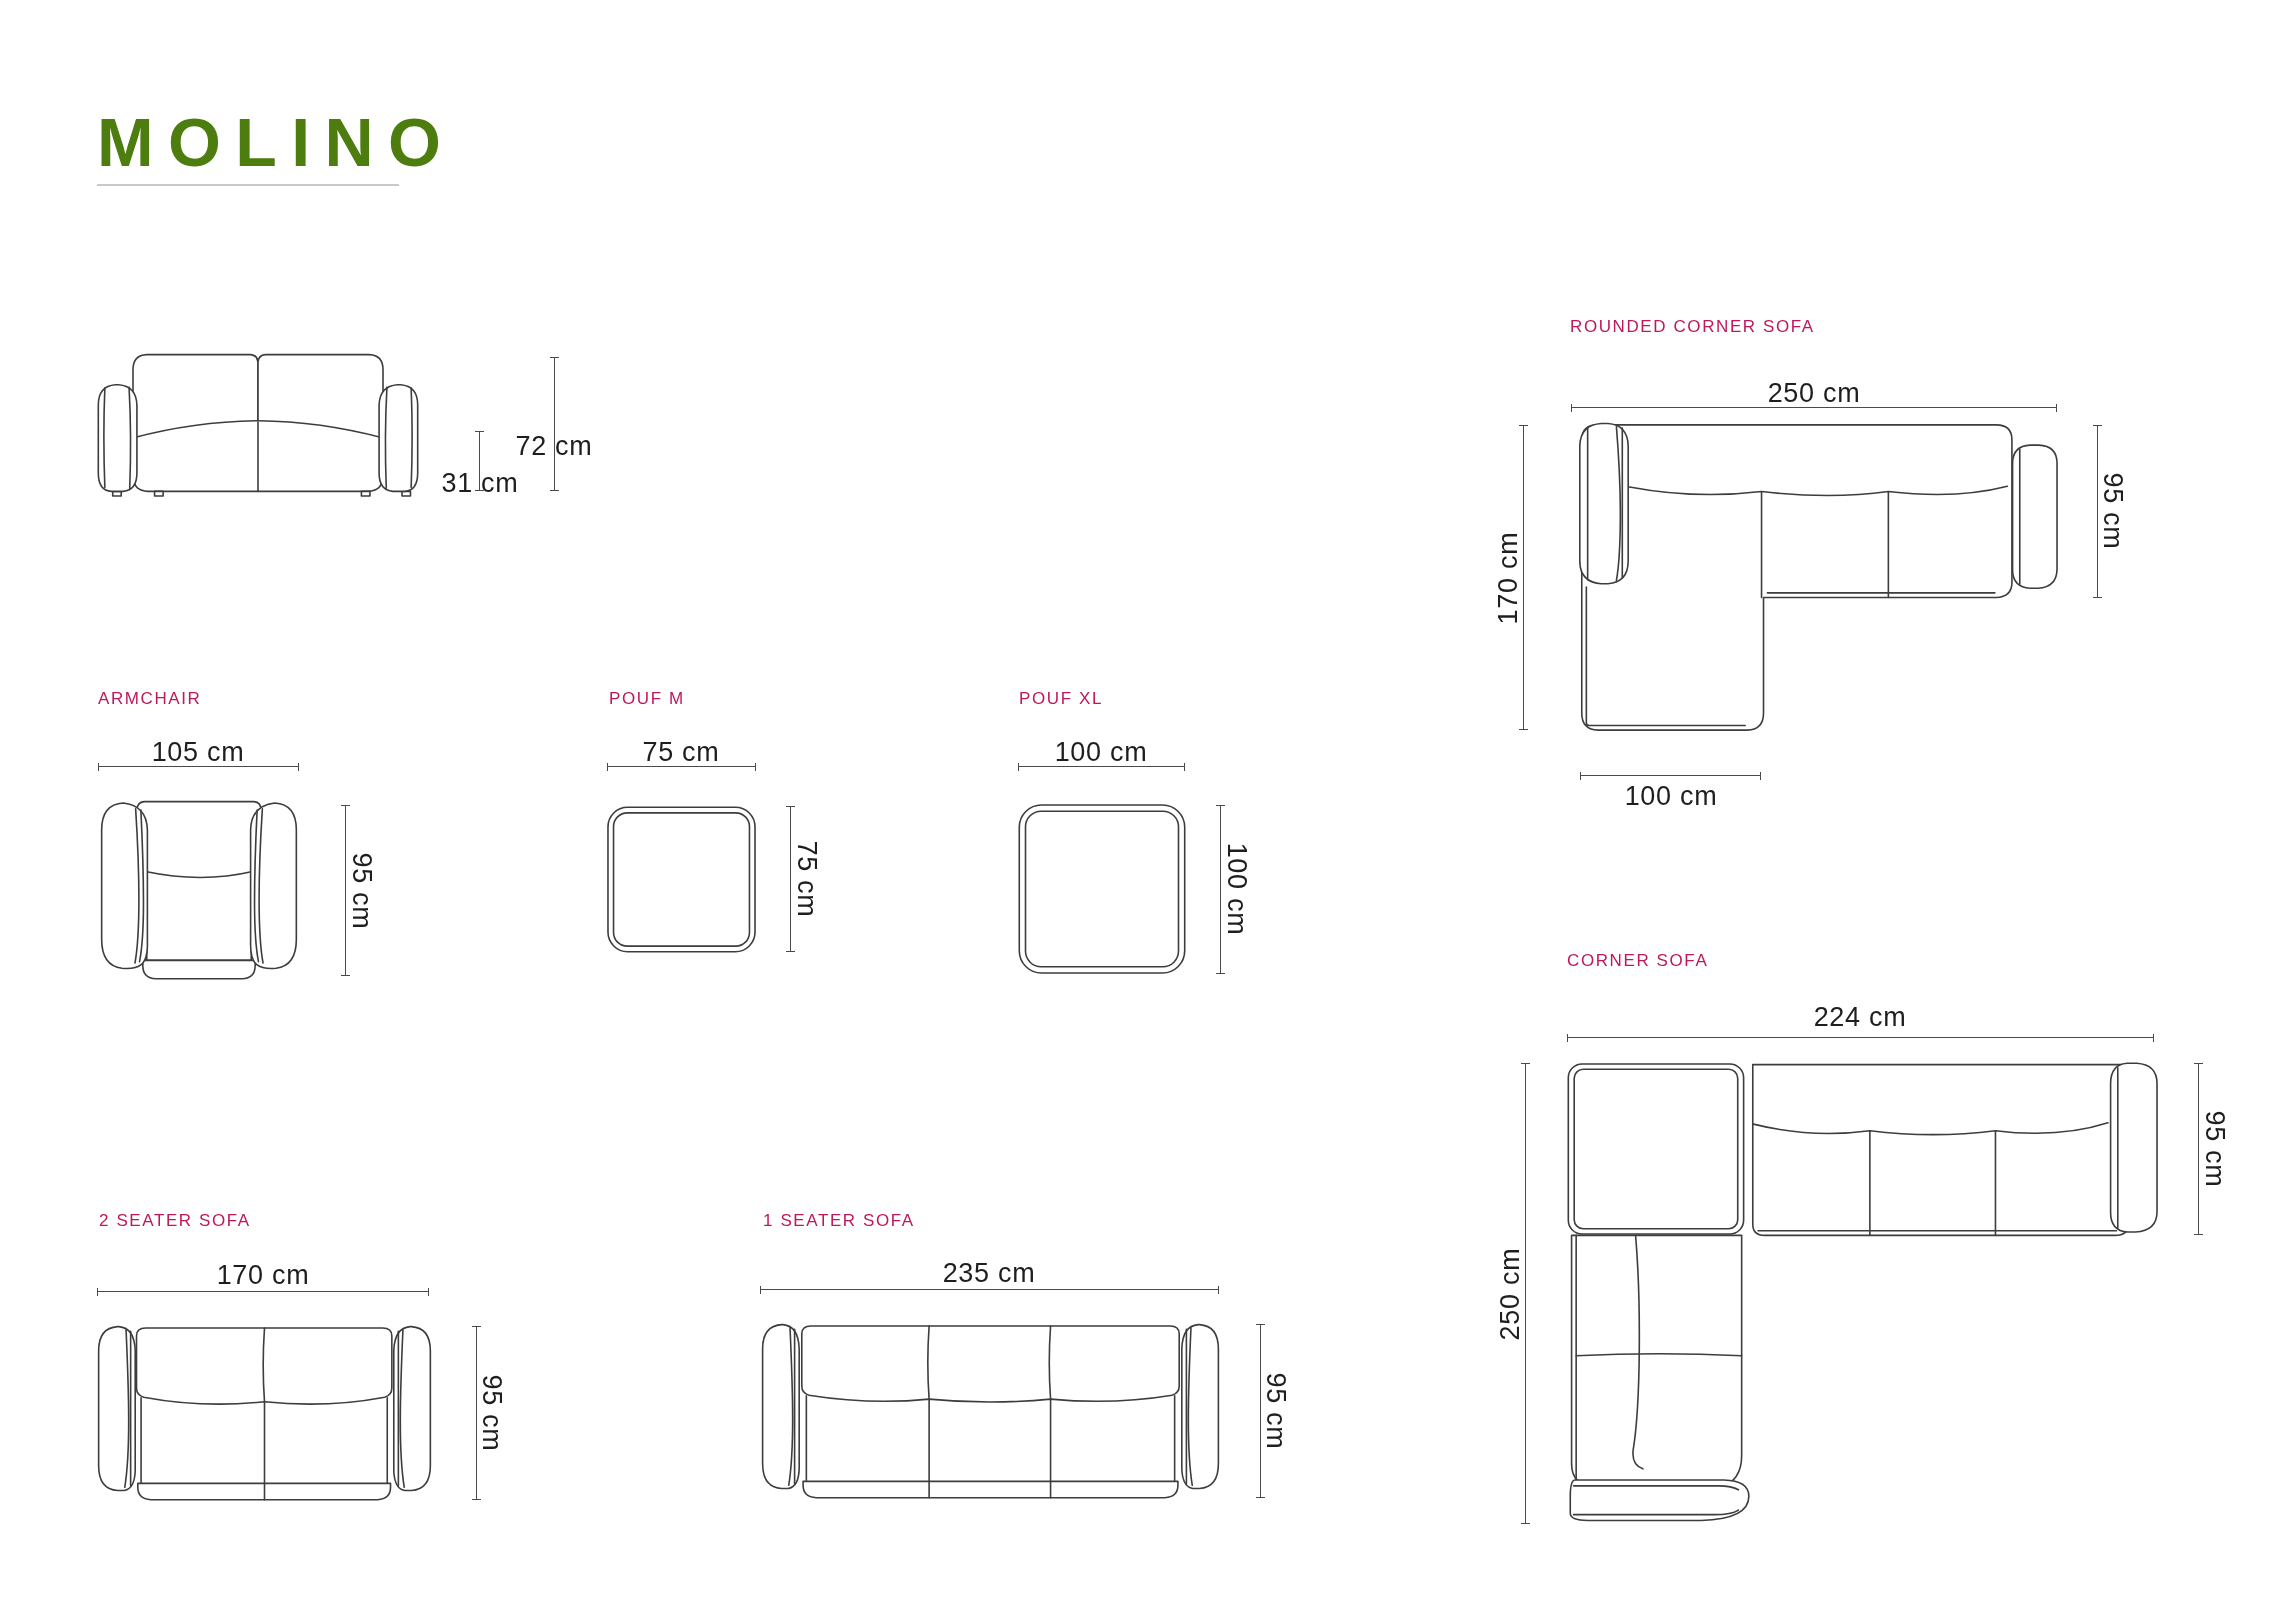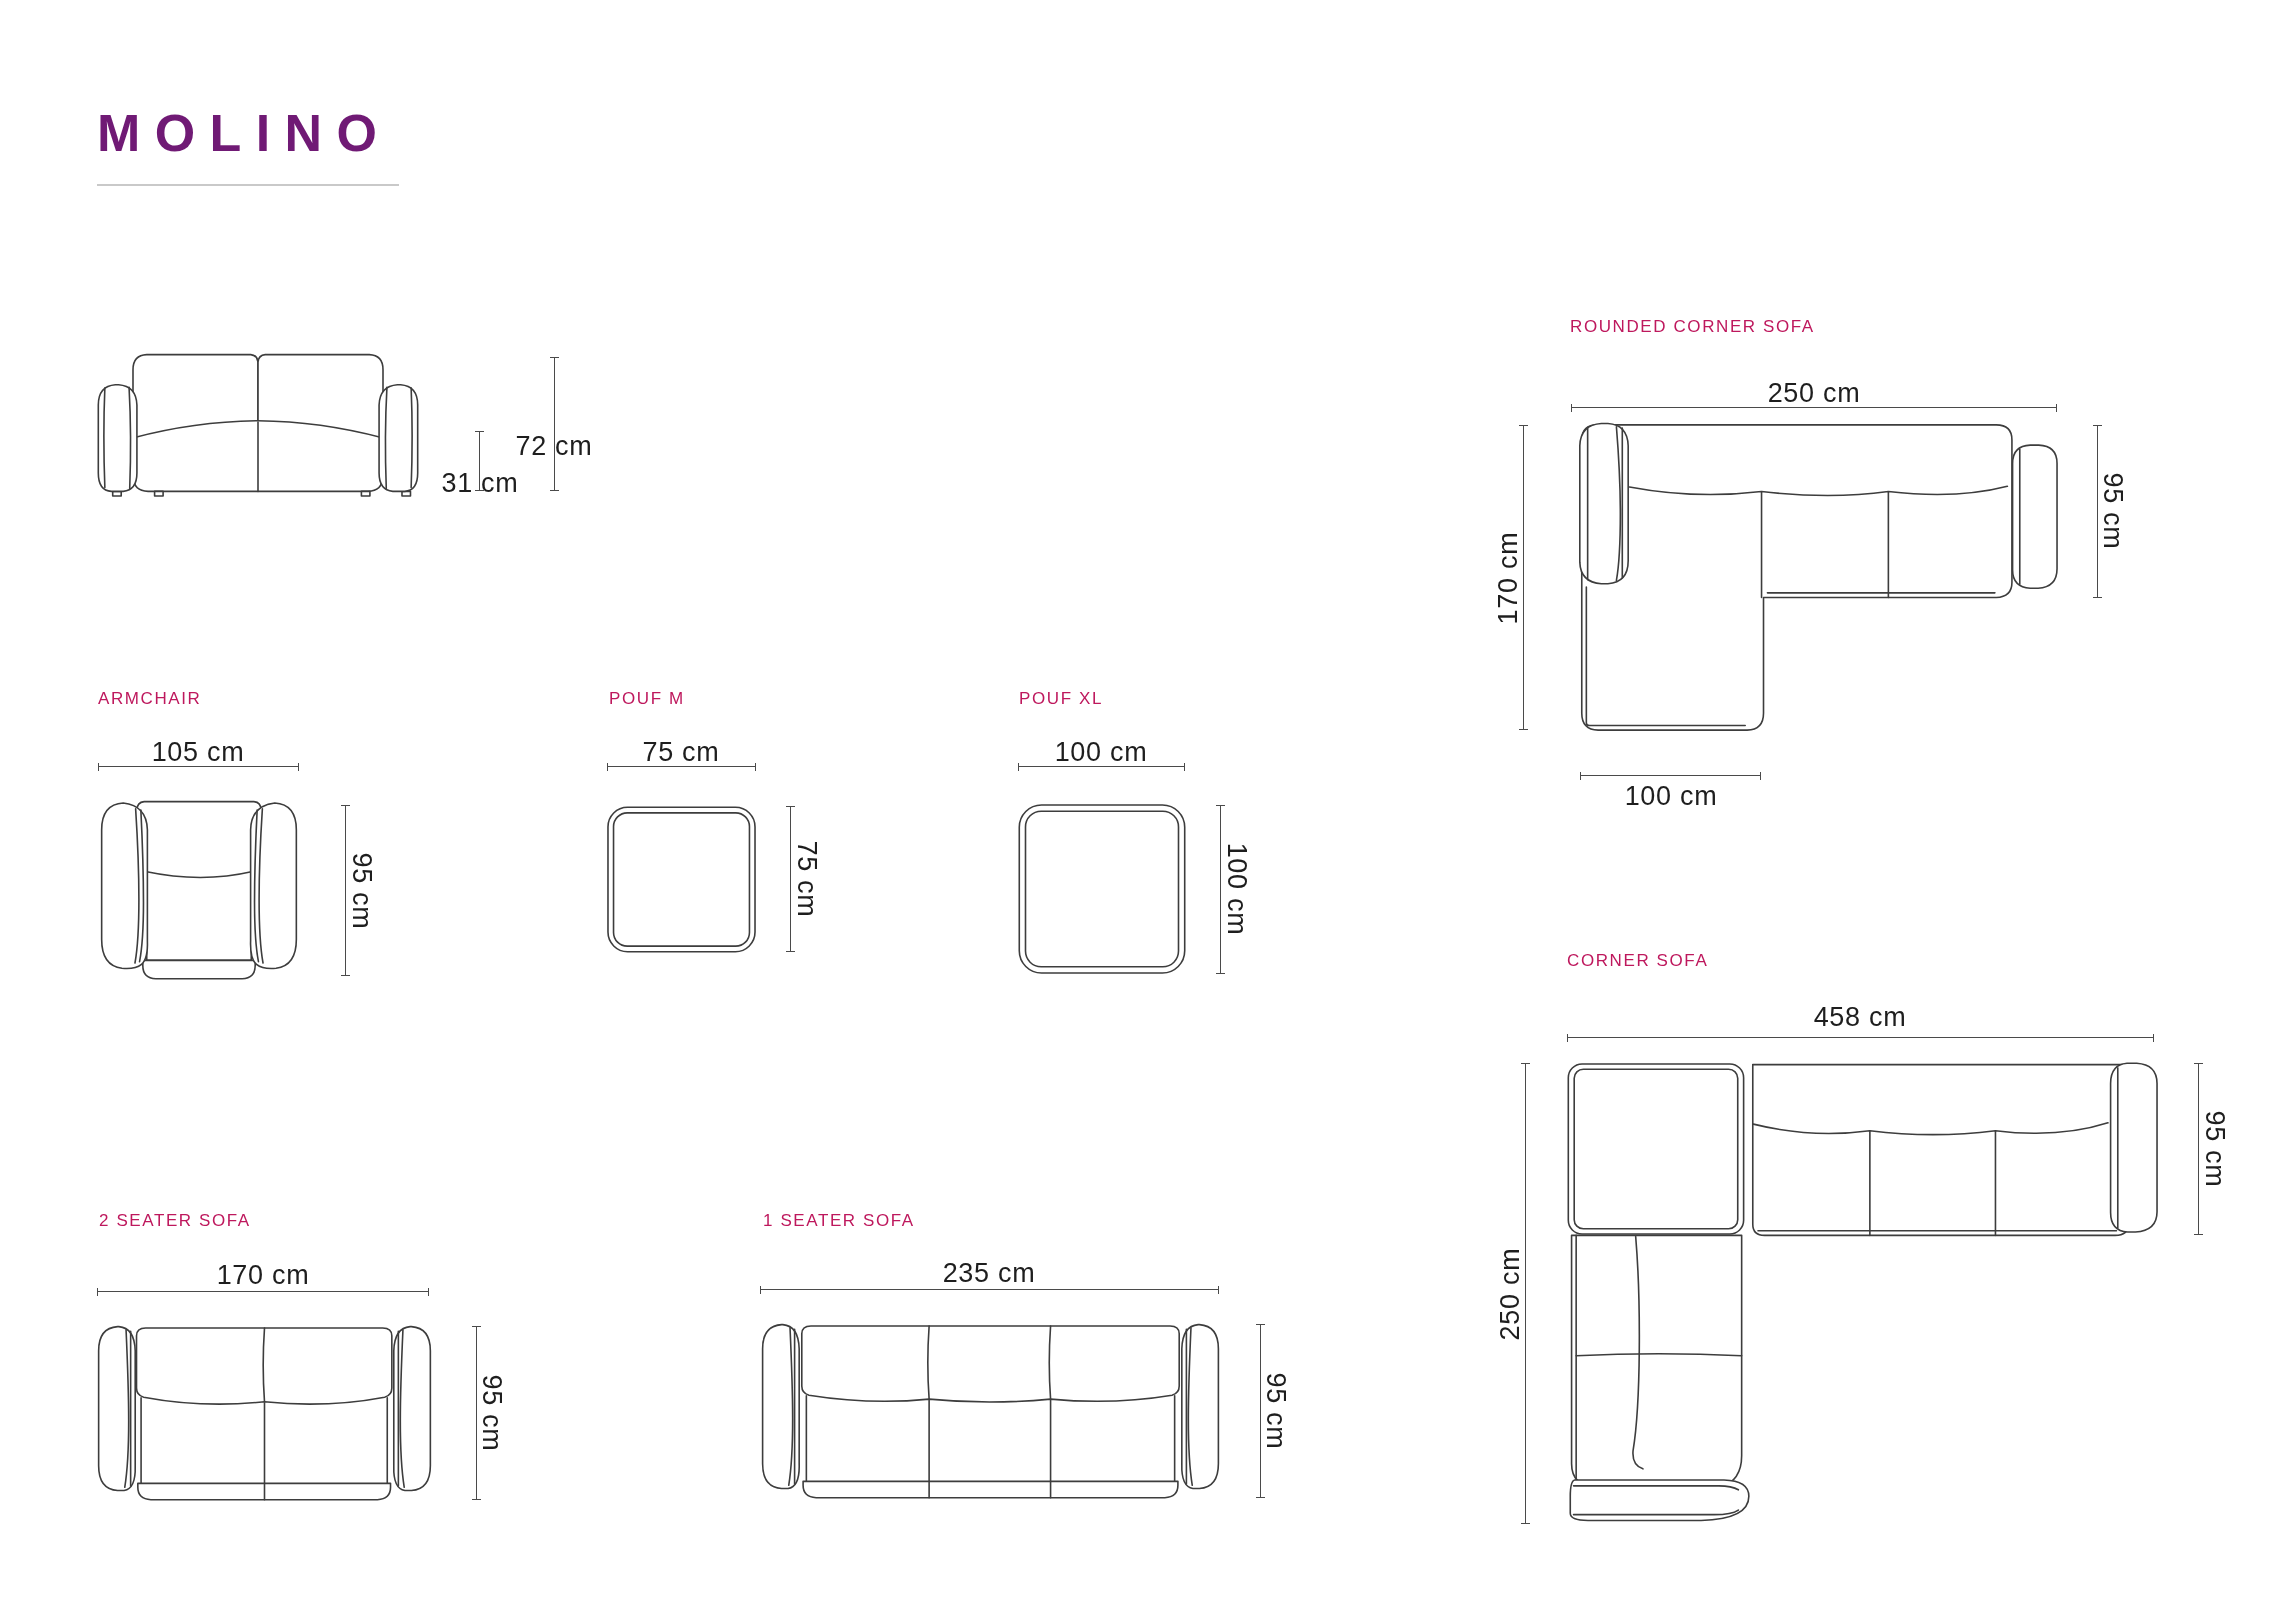--- a/index.html
+++ b/index.html
@@ -1,19 +1,19 @@
 <!DOCTYPE html>
 <html style="font-size:10.5px"><head>
 <meta charset="utf-8">
 <style>
   html,body{margin:0;padding:0;background:#ffffff;}
   #stage{position:relative;width:2295px;height:1623px;background:#ffffff;overflow:hidden;
          font-family:"Liberation Sans",sans-serif;}
   .abs{position:absolute;}
-  .title{font-size:52px;font-weight:700;letter-spacing:14.4px;color:#701a75;white-space:nowrap;}
+  .title{font-size:68px;font-weight:700;letter-spacing:14.4px;color:#4d7c0f;white-space:nowrap;}
   .title-underline{height:2px;background:#c9c9c9;}
   .sec-label{font-size:17px;color:#be185d;letter-spacing:1.6px;white-space:nowrap;font-weight:400;}
   .dim{font-size:27px;color:#1e1e1e;letter-spacing:0.7px;white-space:nowrap;}
   .ctr{transform:translate(-50%,-50%);margin-top:20px;}
   .cx{transform:translateX(-50%);}
   .rot-cw{transform:translate(-50%,-50%) rotate(90deg);}
   .rot-ccw{transform:translate(-50%,-50%) rotate(-90deg);}
   .hline{height:1.3px;background:#4a4a4a;}
   .hline::before,.hline::after{content:"";position:absolute;top:-3.3px;width:1.3px;height:7.9px;background:#4a4a4a;}
   .hline::before{left:0;}
@@ -99,21 +99,21 @@
     <path d="M688,41 L688,248"></path>
   </svg>
   <div class="abs vline" style="left:2097px;top:425px;height:173px;"></div>
   <div class="abs dim rot-cw" style="left:2112px;top:511px;">95 cm</div>
   <div class="abs vline" style="left:1523px;top:425px;height:305px;"></div>
   <div class="abs dim rot-ccw" style="left:1508px;top:578px;">170 cm</div>
   <div class="abs hline" style="left:1580px;top:775px;width:181px;"></div>
   <div class="abs dim cx" style="left:1671px;top:781px;">100 cm</div>
 
   <div class="abs sec-label" style="left:1567px;top:951px;">CORNER SOFA</div>
-  <div class="abs dim cx" style="left:1860px;top:1002px;">458 cm</div>
+  <div class="abs dim cx" style="left:1860px;top:1002px;">224 cm</div>
   <div class="abs hline" style="left:1567px;top:1037px;width:587px;"></div>
   <svg class="abs" style="left:1567px;top:1063px;" width="592" height="467" viewBox="0 0 905 713" stroke="#3d3d3d" stroke-width="1.6" fill="none" stroke-linecap="round" stroke-linejoin="round">
     <path d="M284,2 L858,2 L858,246 Q858,263 838,263 L302,263 Q284,263 284,246 Z" fill="#ffffff"></path>
     <path d="M292,256 L840,256"></path>
     <path d="M285,93 Q374,115 463,103 Q560,115 655,103 Q752,115 827,91"></path>
     <path d="M463,104 L463,263 M655,104 L655,263"></path>
     <path d="M856,0 Q831,2 831,31 L831,228 Q831,256 857,258 L869,258 Q902,256 902,227 L902,31 Q902,2 871,0 Z" fill="#ffffff"></path>
     <path d="M842,7 L842,252"></path>
     <rect x="2" y="1" width="268" height="260" rx="21" fill="#ffffff"></rect>
     <rect x="11" y="9" width="250" height="244" rx="14"></rect>

